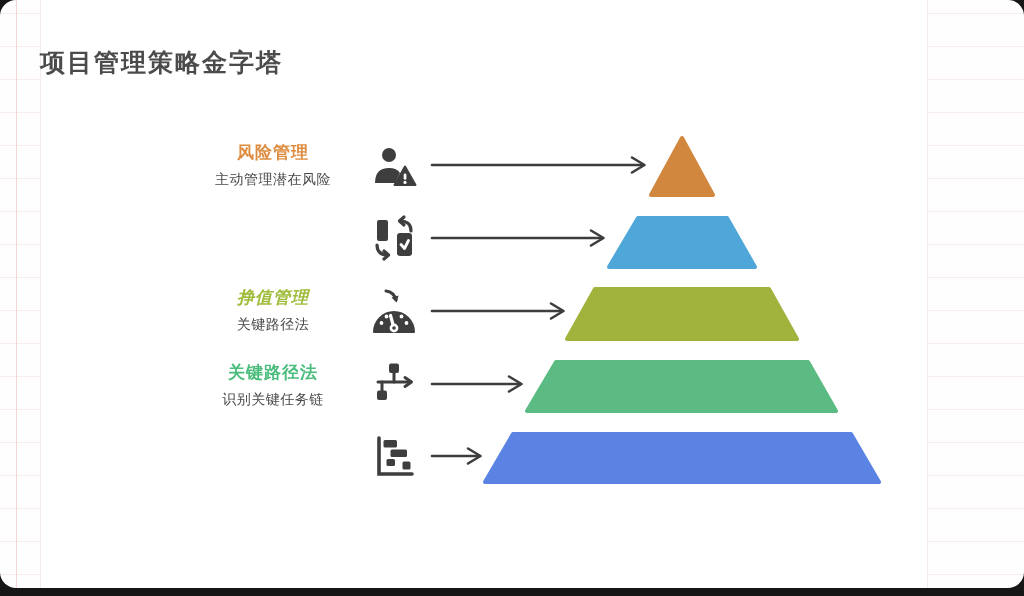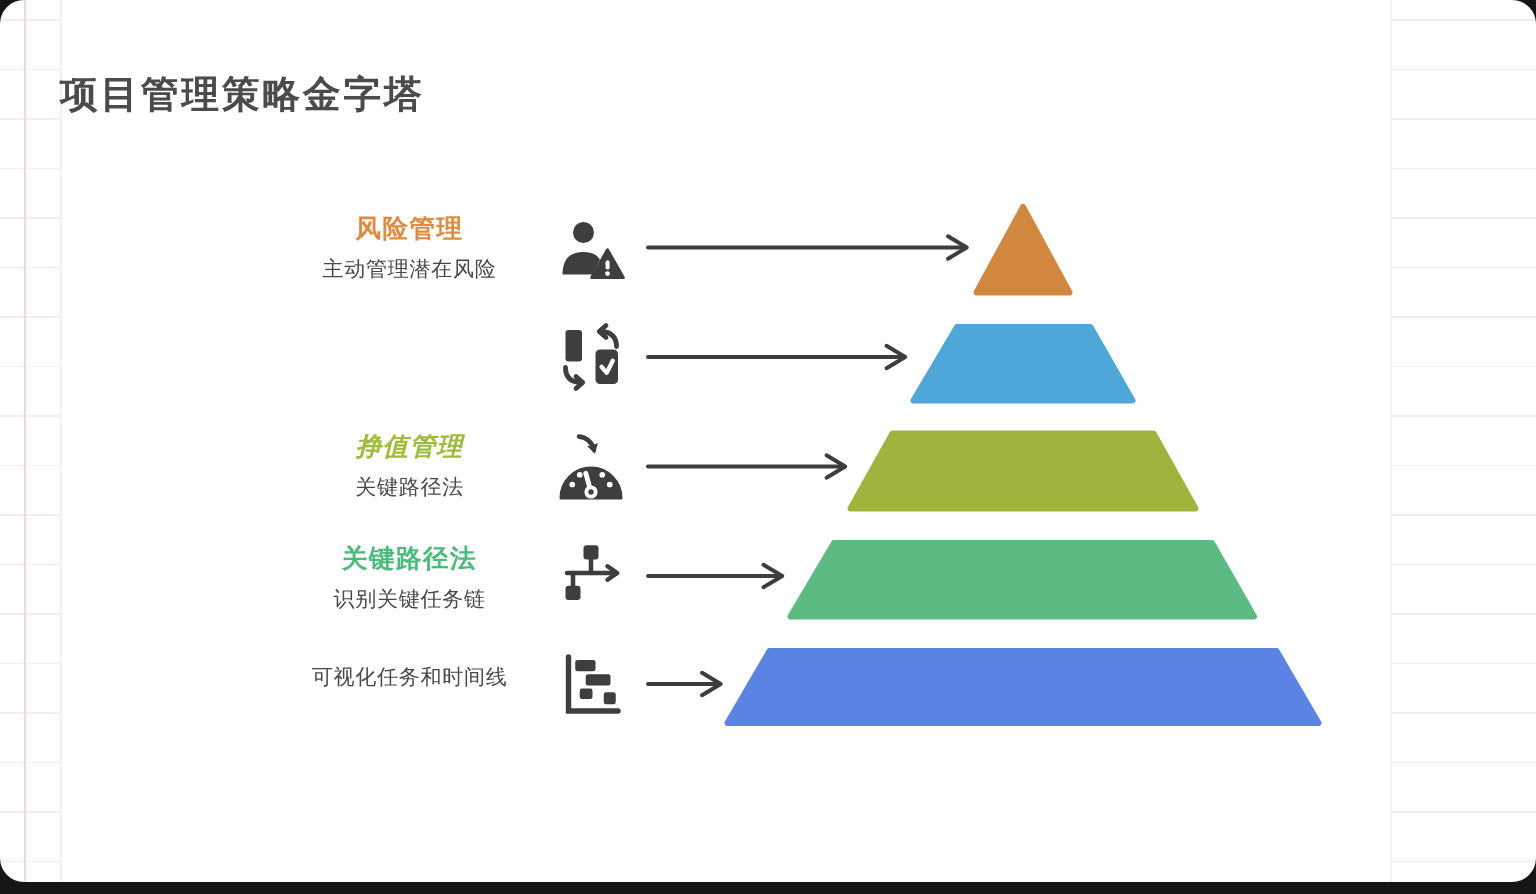--- a/index.html
+++ b/index.html
@@ -57,21 +57,20 @@
   </div>
   <div class="row r3">
     <div class="row-label" style="color: rgb(159, 188, 58); font-style: italic;">挣值管理</div>
     <div class="row-desc">关键路径法</div>
   </div>
   <div class="row r4">
     <div class="row-label" style="color: rgb(74, 189, 124);">关键路径法</div>
     <div class="row-desc">识别关键任务链</div>
   </div>
   <div class="row r5">
-    <div class="row-desc">可视化任务和时间线</div>
   </div>
 
   <div class="row-icon i1">
     <svg viewBox="0 0 48 48" fill="#3e3e3e">
       <circle cx="19" cy="13" r="7"></circle>
       <path d="M5 41 q0 -15 14 -15 q8 0 11 5 l-5 10 Z"></path>
       <path d="M35 24.5 L45.5 43 H24.5 Z" stroke="#3e3e3e" stroke-width="2" stroke-linejoin="round"></path>
       <rect x="33.7" y="31.5" width="2.7" height="6.2" rx="1.3" fill="#ffffff"></rect>
       <circle cx="35" cy="40.4" r="1.6" fill="#ffffff"></circle>
     </svg>

